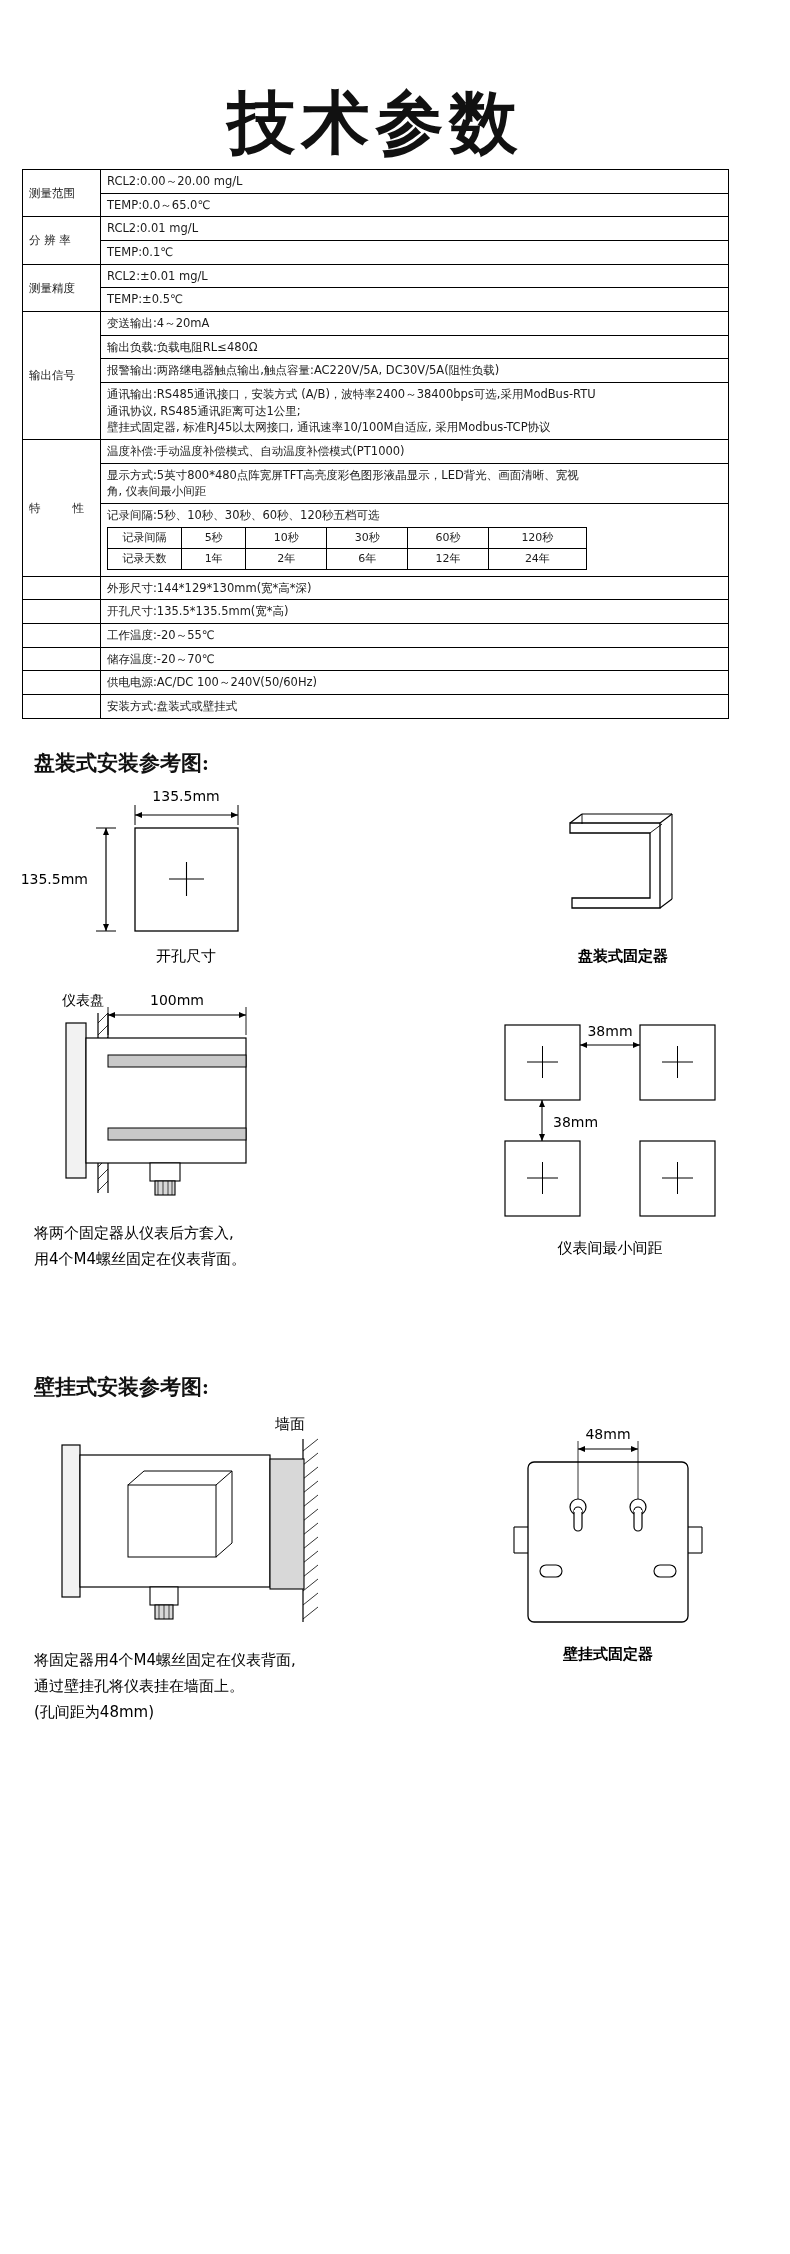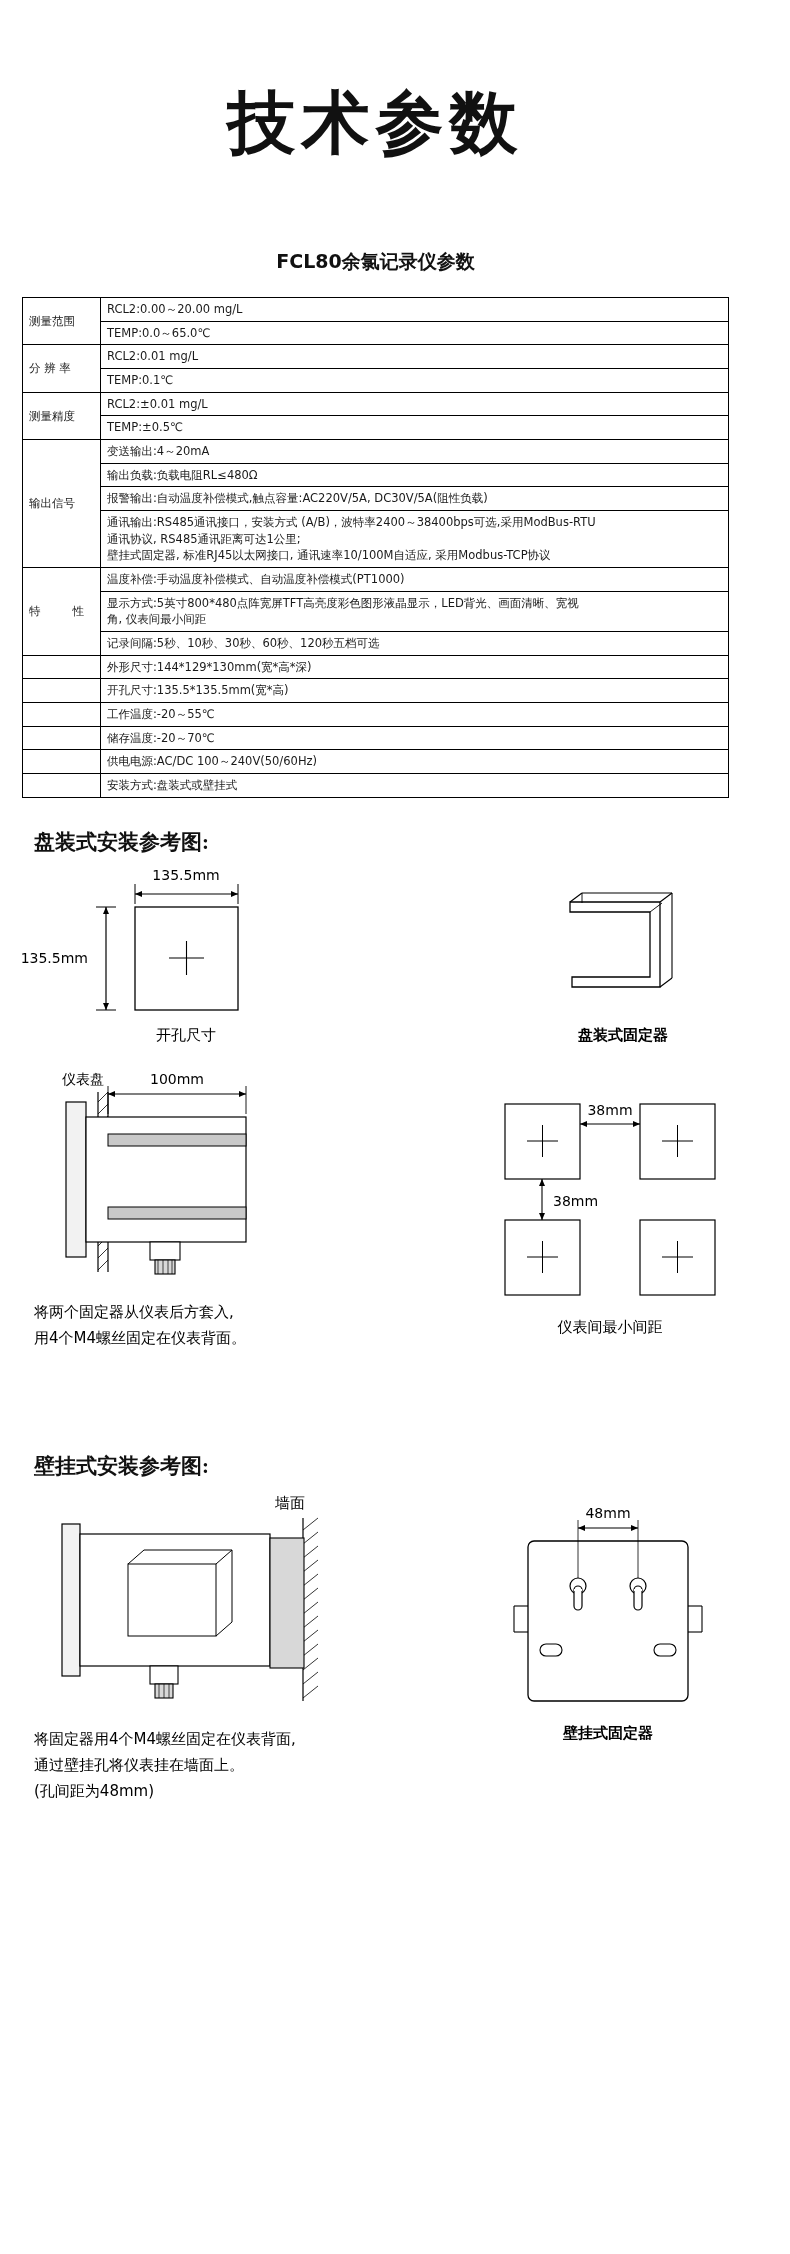--- a/index.html
+++ b/index.html
@@ -78,21 +78,20 @@
   
   .diagram-block { position:relative; width:790px; }
   svg { display:block; }
 </style>
 </head>
 <body>
 
 <div class="page">
 
   <h1 class="main-title">技术参数</h1>
-  <div class="sub-title">FCL80余氯记录仪参数</div>
 
   <div class="spec-wrap">
     <table class="spec">
       <tbody>
 
         <tr>
           <td class="label" rowspan="2">测量范围</td>
           <td>RCL2:0.00～20.00 mg/L</td>
         </tr>
         <tr>
@@ -116,21 +115,21 @@
         </tr>
 
         <tr>
           <td class="label" rowspan="4">输出信号</td>
           <td>变送输出:4～20mA</td>
         </tr>
         <tr>
           <td>输出负载:负载电阻RL≤480Ω</td>
         </tr>
         <tr>
-          <td>报警输出:自动温度补偿模式,触点容量:AC220V/5A, DC30V/5A(阻性负载)</td>
+          <td>报警输出:两路继电器触点输出,触点容量:AC220V/5A, DC30V/5A(阻性负载)</td>
         </tr>
         <tr>
           <td>
             <div>通讯输出:RS485通讯接口，安装方式 (A/B)，波特率2400～38400bps可选,采用ModBus-RTU</div>
             <div>通讯协议, RS485通讯距离可达1公里;</div>
             <div>壁挂式固定器, 标准RJ45以太网接口, 通讯速率10/100M自适应, 采用Modbus-TCP协议</div>
           </td>
         </tr>
 
         <tr>
@@ -139,20 +138,40 @@
         </tr>
         <tr>
           <td>
             <div>显示方式:5英寸800*480点阵宽屏TFT高亮度彩色图形液晶显示，LED背光、画面清晰、宽视</div>
             <div>角, 仪表间最小间距</div>
           </td>
         </tr>
         <tr>
           <td>
             <div>记录间隔:5秒、10秒、30秒、60秒、120秒五档可选</div>
+            <table class="rec">
+              <tbody>
+                <tr>
+                  <td class="rh">记录间隔</td>
+                  <td>5秒</td>
+                  <td>10秒</td>
+                  <td>30秒</td>
+                  <td>60秒</td>
+                  <td>120秒</td>
+                </tr>
+                <tr>
+                  <td class="rh">记录天数</td>
+                  <td>1年</td>
+                  <td>2年</td>
+                  <td>6年</td>
+                  <td>12年</td>
+                  <td>24年</td>
+                </tr>
+              </tbody>
+            </table>
           </td>
         </tr>
 
         <tr>
           <td class="label"></td>
           <td>外形尺寸:144*129*130mm(宽*高*深)</td>
         </tr>
         <tr>
           <td class="label"></td>
           <td>开孔尺寸:135.5*135.5mm(宽*高)</td>

